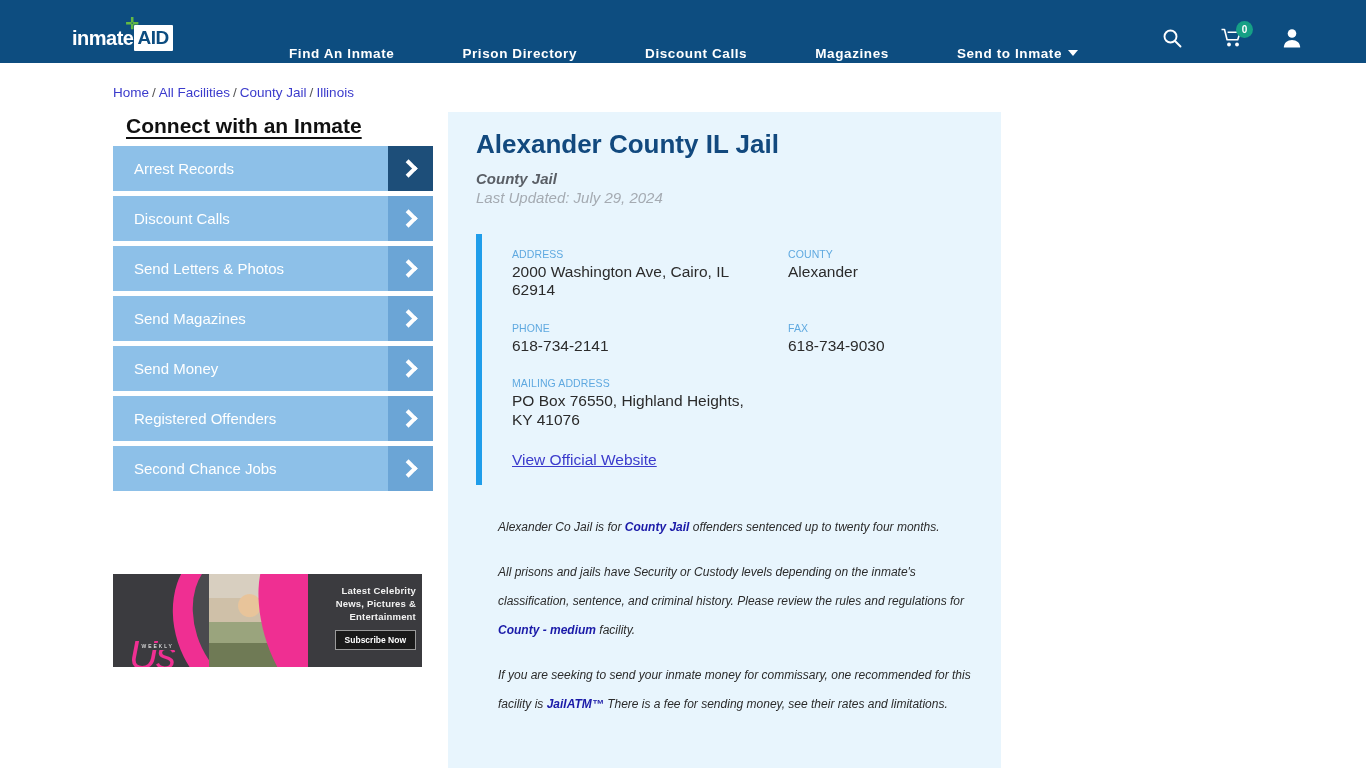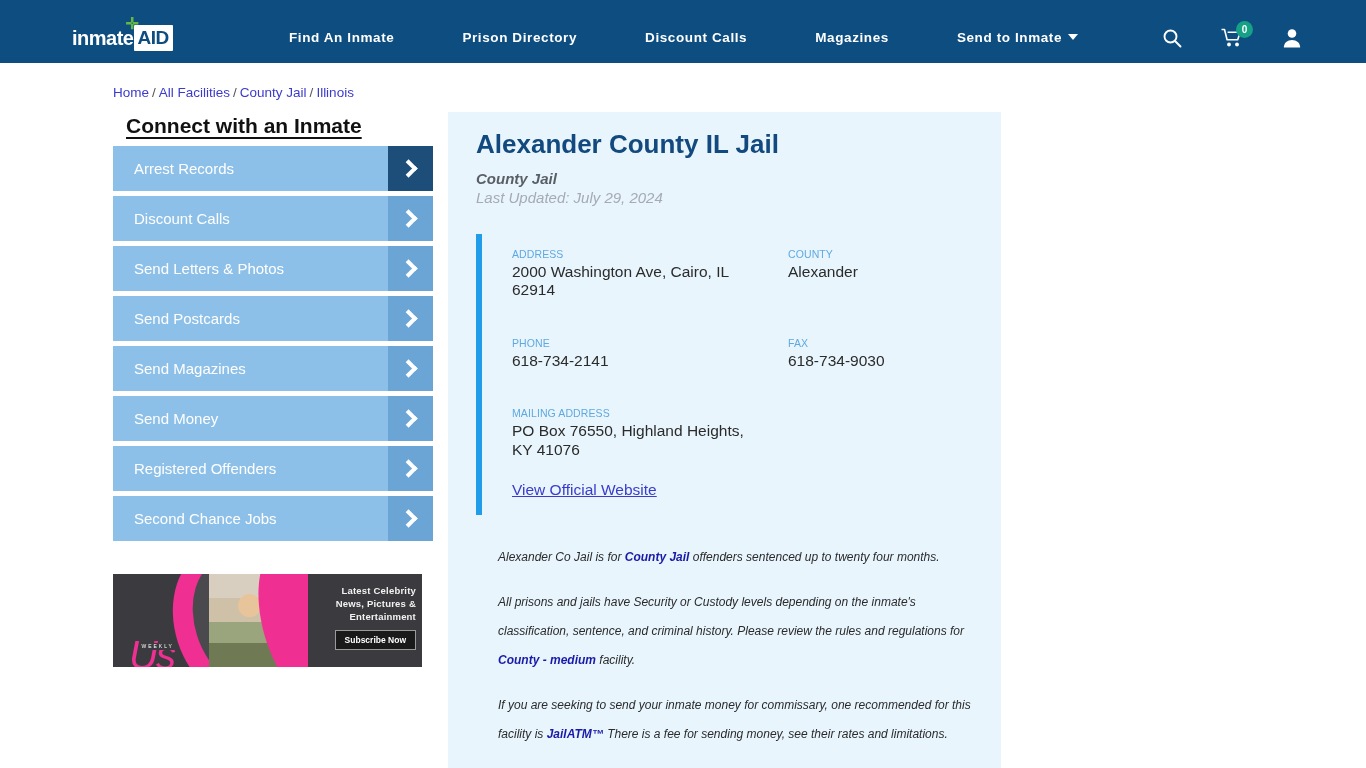--- a/index.html
+++ b/index.html
@@ -45,21 +45,21 @@
   .logo-cross {
     position: absolute;
     left: -9px; top: -6px;
     width: 12px; height: 12px;
     color: #63b944;
     font-size: 16px; line-height: 10px;
     font-weight: bold;
   }
 
   .nav {
-    position: absolute; left: 255px; top: 0;
+    position: absolute; left: 255px; top: 16px;
     height: 75px;
     display: flex; align-items: center;
   }
   .nav a {
     color: #ffffff;
     font-size: 13.5px;
     font-weight: bold;
     letter-spacing: 0.6px;
     text-decoration: none;
     padding: 0 34px;
@@ -266,21 +266,21 @@
 
   .info-card {
     position: relative;
     margin-top: 28px;
     padding: 14px 0 16px 30px;
     border-left: 6px solid #1f9dea;
   }
   .info-grid {
     display: grid;
     grid-template-columns: 276px 1fr;
-    row-gap: 37px;
+    row-gap: 22px;
   }
   .info-label {
     color: #5fa9e0;
     font-size: 10.5px;
     letter-spacing: 0.1px;
     margin-bottom: 3px;
     text-transform: uppercase;
   }
   .info-value {
     color: #2b2b2b;
@@ -369,26 +369,20 @@
       </span>
   </div>
   <div class="side-btn">
     <span class="lbl">Discount Calls</span>
     <span class="side-arrow">
         <span class="chev"></span>
       </span>
   </div>
   <div class="side-btn">
     <span class="lbl">Send Letters &amp; Photos</span>
-    <span class="side-arrow">
-        <span class="chev"></span>
-      </span>
-  </div>
-  <div class="side-btn">
-    <span class="lbl">Send Postcards</span>
     <span class="side-arrow">
         <span class="chev"></span>
       </span>
   </div>
   <div class="side-btn">
     <span class="lbl">Send Magazines</span>
     <span class="side-arrow">
         <span class="chev"></span>
       </span>
   </div>

